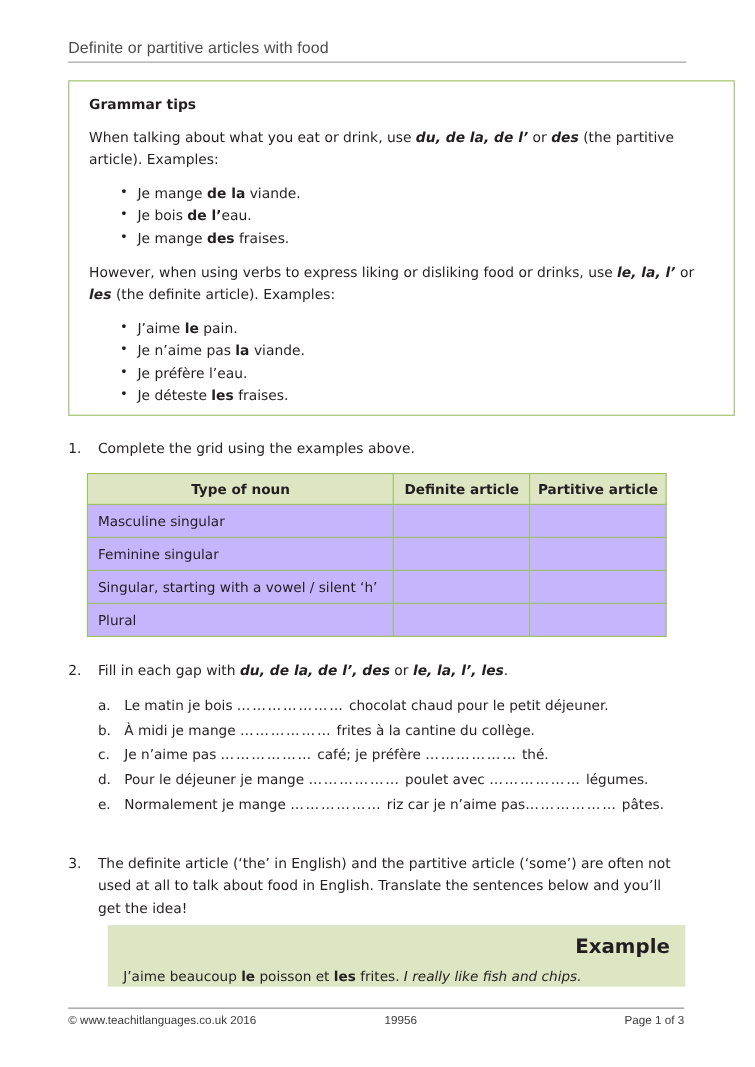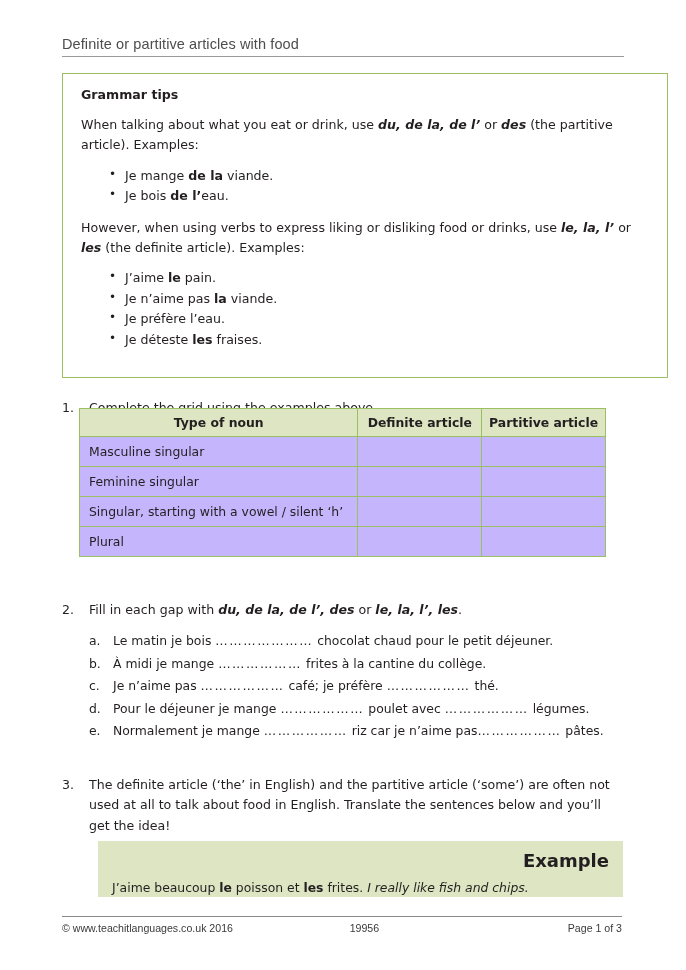--- a/index.html
+++ b/index.html
@@ -107,21 +107,21 @@
   }
 
   #q1 { left: 62px; top: 398px; width: 560px; }
   #q2 { left: 62px; top: 600px; width: 560px; }
   #q3 { left: 62px; top: 775px; width: 560px; }
 
   
   .grid {
     position: absolute;
     left: 79px;
-    top: 408px;
+    top: 430px;
     width: 527px;
     border-collapse: collapse;
     font-size: 12.4px;
   }
   .grid td, .grid th {
     border: 1.3px solid #9bbf63;
     height: 30px;
     box-sizing: border-box;
   }
   .grid th {
@@ -214,20 +214,21 @@
 
   <div class="tips-box">
     <div class="tips-inner">
       <div class="tips-heading">Grammar tips</div>
 
       <p class="tips-para"><span>When talking about what you eat or drink, use </span><span class="bi">du, de la, de l’</span><span> or </span><span class="bi">des</span><span> (the partitive article).  Examples:</span></p>
 
       <ul class="tips-list">
         <li><span>Je mange </span><b>de la</b><span> viande.</span></li>
         <li><span>Je bois </span><b>de l’</b><span>eau.</span></li>
+        <li><span>Je mange </span><b>des</b><span> fraises.</span></li>
       </ul>
 
       <p class="tips-para"><span>However, when using verbs to express liking or disliking food or drinks, use </span><span class="bi">le, la, l’</span><span> or </span><span class="bi">les</span><span> (the definite article).  Examples:</span></p>
 
       <ul class="tips-list">
         <li><span>J’aime </span><b>le</b><span> pain.</span></li>
         <li><span>Je n’aime pas </span><b>la</b><span> viande.</span></li>
         <li><span>Je préfère l’eau.</span><b></b><span></span></li>
         <li><span>Je déteste </span><b>les</b><span> fraises.</span></li>
       </ul>

